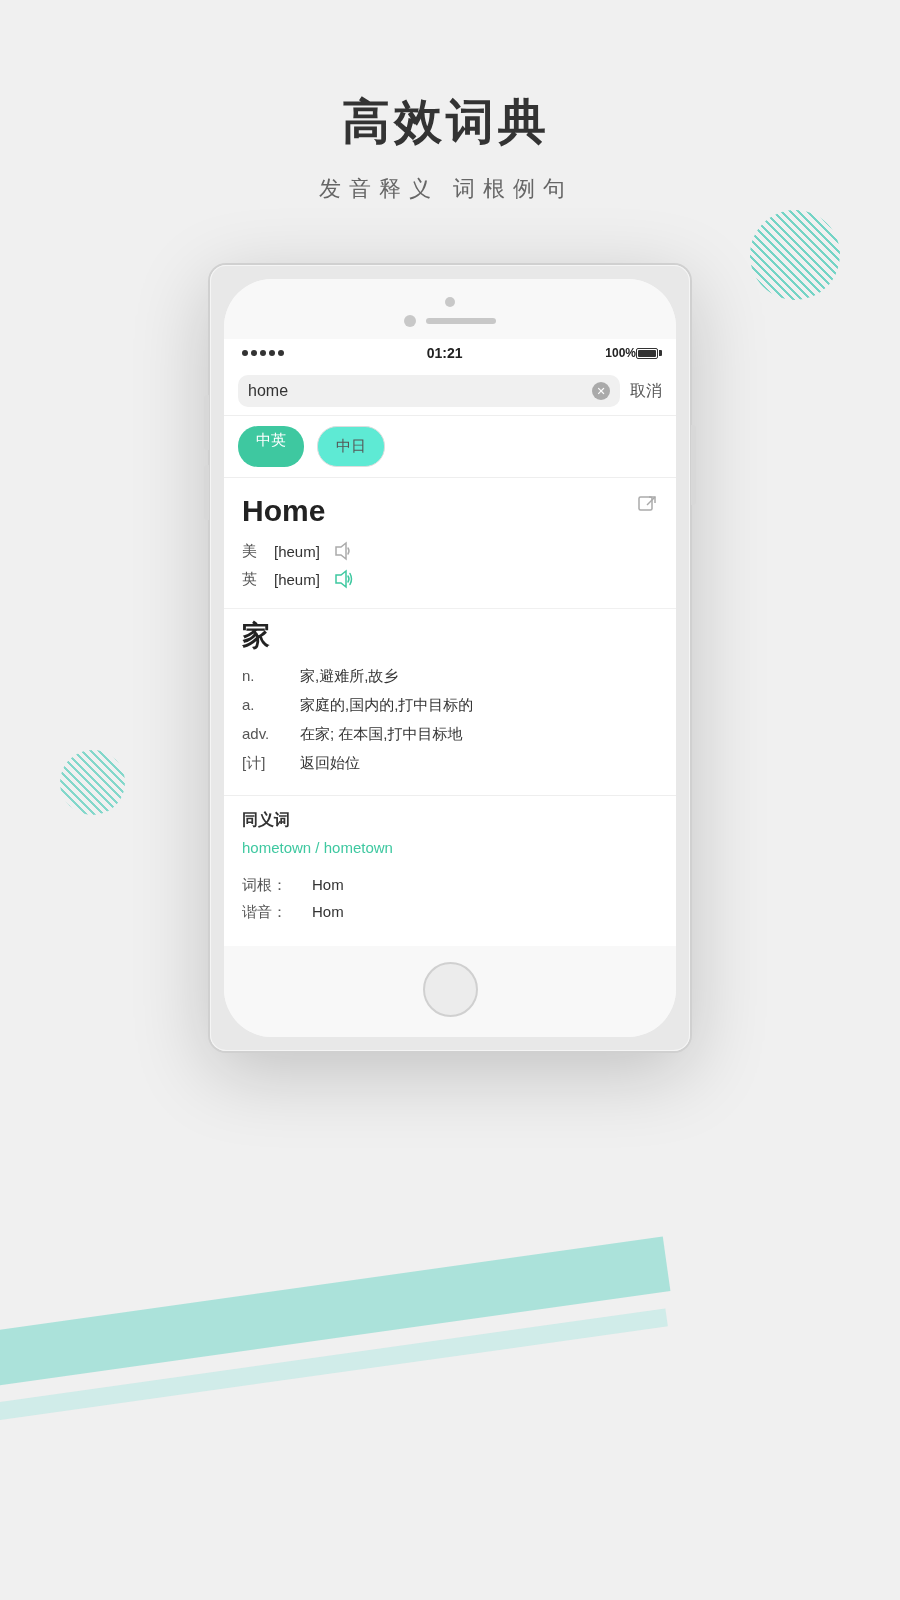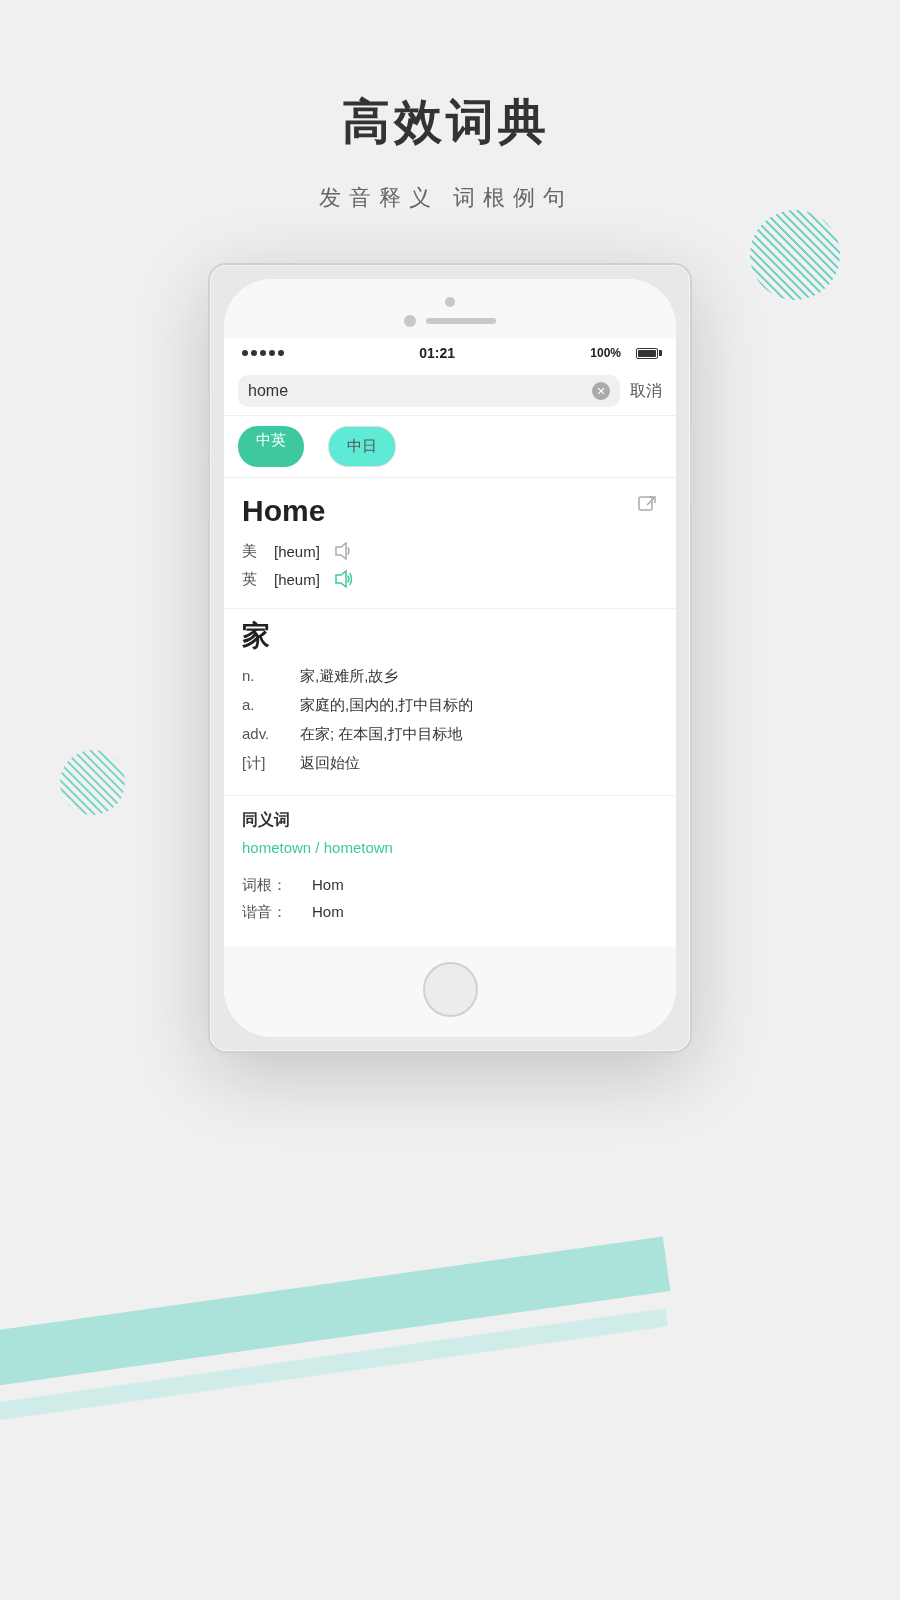--- a/index.html
+++ b/index.html
@@ -83,21 +83,21 @@
     .page-title {
       font-size: 48px;
       font-weight: 700;
       color: #333;
       letter-spacing: 4px;
     }
 
     .page-subtitle {
       font-size: 22px;
       color: #666;
-      margin-top: 29px;
+      margin-top: 20px;
       letter-spacing: 8px;
     }
 
     
     .phone-wrapper {
       position: absolute;
       top: 265px;
       left: 50%;
       transform: translateX(-50%);
       width: 480px;
@@ -209,21 +209,21 @@
     .status-dot {
       width: 6px;
       height: 6px;
       background: #333;
       border-radius: 50%;
     }
 
     .status-battery {
       display: flex;
       align-items: center;
-      gap: 15px;
+      gap: 0;
       font-size: 12px;
     }
 
     .battery-icon {
       width: 22px;
       height: 11px;
       border: 1.5px solid #333;
       border-radius: 2px;
       position: relative;
     }
@@ -292,21 +292,21 @@
     .search-cancel {
       font-size: 16px;
       color: #555;
       white-space: nowrap;
     }
 
     
     .tab-bar {
       display: flex;
       padding: 10px 14px;
-      gap: 24px;
+      gap: 13px;
       background: #fff;
       border-bottom: 1px solid #eee;
     }
 
     .tab-active {
       background: #3ec8a0;
       color: #fff;
       border-radius: 20px;
       padding: 5px 18px;
       font-size: 15px;

